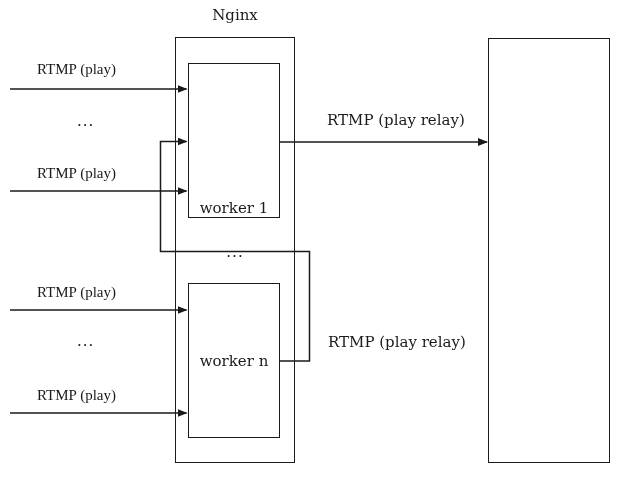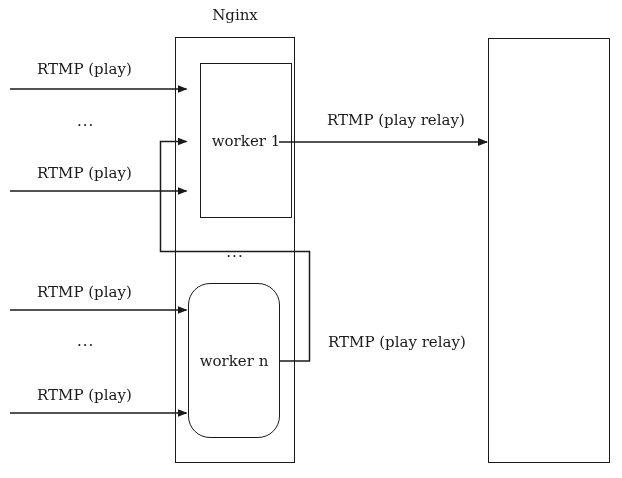--- a/index.html
+++ b/index.html
@@ -29,38 +29,38 @@
     stroke: #1a1a1a;
     stroke-width: 1.5;
   }
   .box {
     position: absolute;
     box-sizing: border-box;
     border: 1.5px solid #1a1a1a;
     background: transparent;
   }
   #nginx-box    { left: 175px; top: 37px;  width: 120px; height: 426px; }
-  #worker1-box  { left: 200px; top: 63px;  width: 92px;  height: 155px; }
-  #workern-box  { left: 188px; top: 283px; width: 92px;  height: 155px; border-radius: 22px; }
+  #worker1-box  { left: 188px; top: 63px;  width: 92px;  height: 155px; align-items: flex-end; }
+  #workern-box  { left: 188px; top: 283px; width: 92px;  height: 155px; }
   #upstream-box { left: 488px; top: 38px;  width: 122px; height: 425px; }
   .worker-box {
     display: flex;
     align-items: center;
     justify-content: center;
   }
   .label {
     position: absolute;
     white-space: nowrap;
     line-height: 18px;
   }
   #nginx-title {
     left: 175px; top: 6px; width: 120px;
     text-align: center;
   }
-  .play-label  { left: 37px; }
+  .play-label  { left: 37px; font-family: Liberation Serif, serif; }
   #play-label-1 { top: 60px; }
   #play-label-2 { top: 164px; }
   #play-label-3 { top: 283px; }
   #play-label-4 { top: 386px; }
   .dots { letter-spacing: 1px; }
   #ellipsis-top    { left: 77px;  top: 112px; }
   #ellipsis-bottom { left: 77px;  top: 332px; }
   #workers-ellipsis {
     left: 175px; top: 243px; width: 120px;
     text-align: center; position: absolute;

